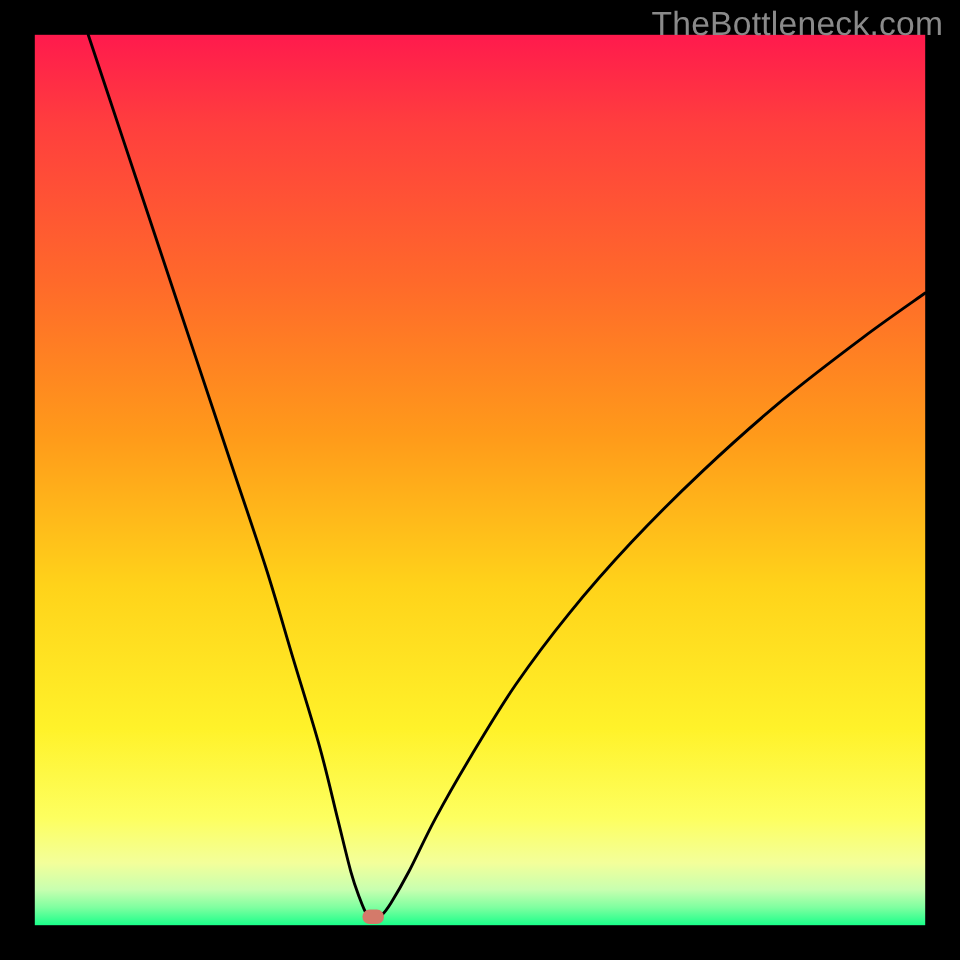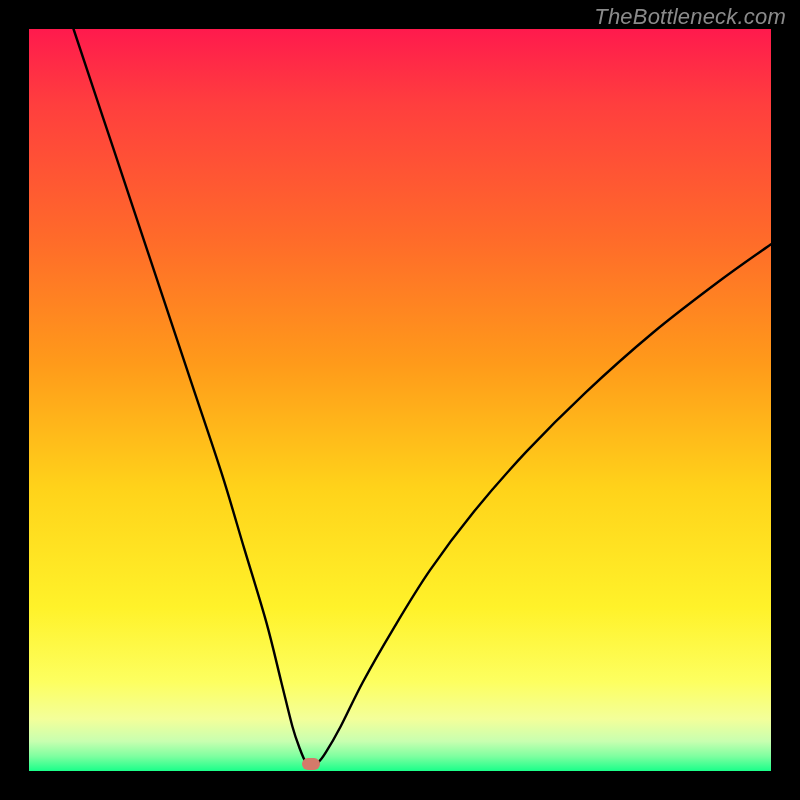--- a/index.html
+++ b/index.html
@@ -36,24 +36,23 @@
       #c8ffb0 96%,
       #7fffa0 98%,
       #1aff8a 100%
     );
   }
   .watermark {
     position: absolute;
     top: 4px;
     right: 14px;
     color: #8a8a8a;
-    font-size: 22px;
+    font-size: 28px;
     letter-spacing: 0.2px;
     user-select: none;
-    font-style: italic;
   }
   svg.curve {
     position: absolute;
     inset: 0;
     width: 742px;
     height: 742px;
     overflow: visible;
   }
   .marker {
     position: absolute;

